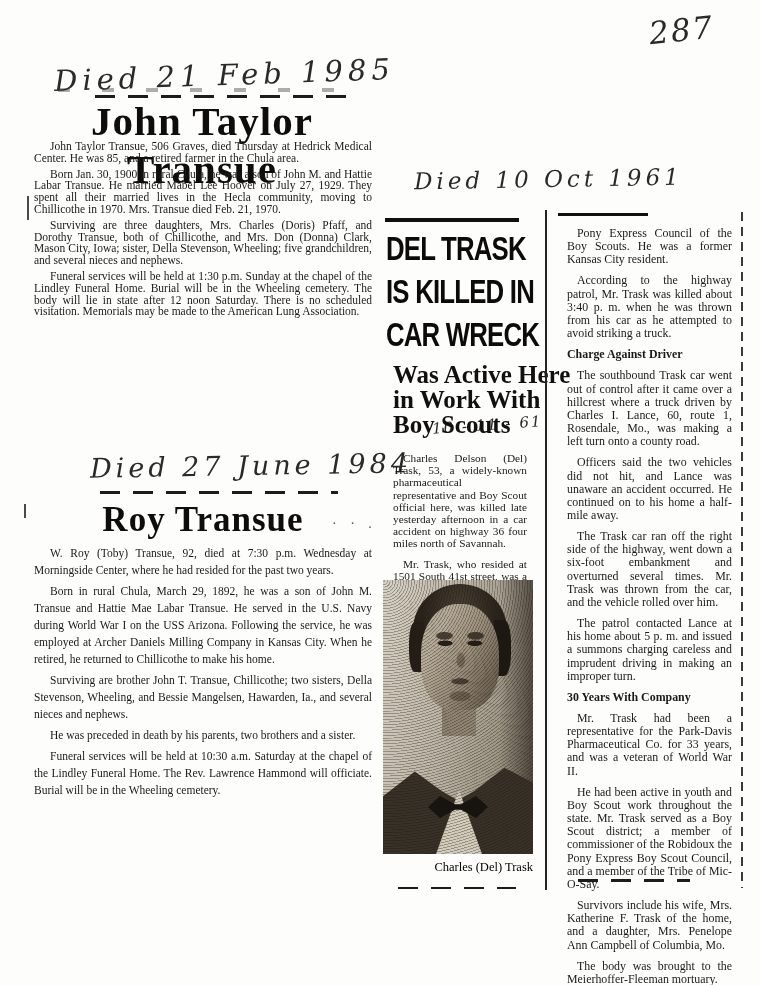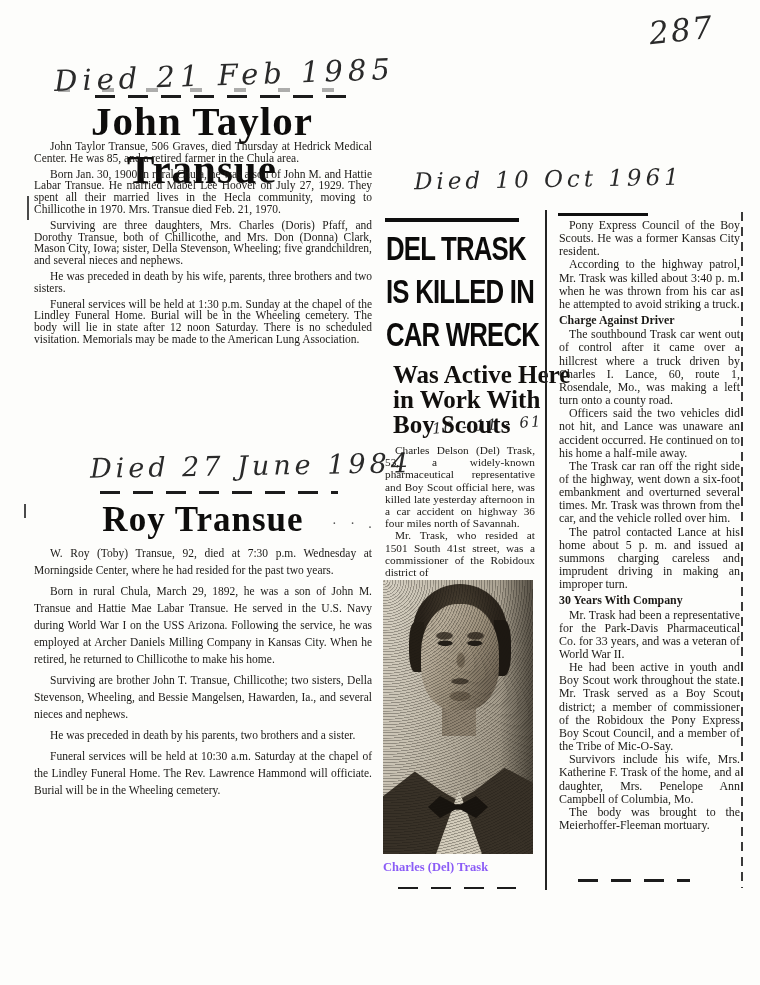--- a/index.html
+++ b/index.html
@@ -22,21 +22,21 @@
   .dash-line { position:absolute; height:3px;
     background:repeating-linear-gradient(90deg,#1c1c1c 0 20px, transparent 20px 33px); }
   .solid-bar { position:absolute; background:#0f0f0f; }
   .obit-title { position:absolute; text-align:center; font-weight:700;
     font-family:"Liberation Serif", serif; color:#0e0d0c; }
   .obit-body, .art-body {
     position:absolute; text-align:justify; color:#1b1916;
   }
   .obit-body { font-size:11.5px; line-height:11.8px; }
   .obit-body p { margin:4px; text-indent:16px; }
-  .art-body p { margin:0; text-indent:10px; }
+  .art-body p { margin:8px; text-indent:10px; }
   .tear { position:absolute; background:#4a4a4a; }
   .speck-row { position:absolute; height:4px; opacity:.55;
     background:repeating-linear-gradient(90deg, rgba(45,45,45,.7) 0 12px, transparent 12px 44px); }
   .roy-dots { position:absolute; color:#555; font-size:14px; letter-spacing:5px; }
   
   .art-headline {
     position:absolute; font-family:"Liberation Sans", sans-serif; font-weight:700;
     font-size:33px; line-height:43px; letter-spacing:-1px; color:#0c0b0a;
     white-space:pre-line; transform:scaleX(.78); transform-origin:left top;
   }
@@ -75,43 +75,42 @@
       radial-gradient(ellipse 11px 4px at 31% 37%, rgba(22,18,13,.9) 60%, transparent 75%),
       radial-gradient(ellipse 11px 4px at 69% 37%, rgba(22,18,13,.9) 60%, transparent 75%),
       radial-gradient(ellipse 13px 6px at 30% 30%, rgba(38,30,22,.75) 55%, transparent 72%),
       radial-gradient(ellipse 13px 6px at 70% 30%, rgba(38,30,22,.75) 55%, transparent 72%),
       radial-gradient(ellipse 7px 13px at 51% 53%, rgba(92,80,63,.6) 50%, transparent 68%),
       radial-gradient(ellipse 14px 5px at 50% 73%, rgba(42,34,25,.7) 55%, transparent 68%),
       radial-gradient(ellipse 17px 8px at 50% 87%, rgba(74,62,47,.5) 55%, transparent 68%),
       linear-gradient(115deg,#b6ab98 25%,#9a8e7a 55%,#6f6454 85%); }
   .ph-halftone { inset:0; opacity:.5;
     background-image:repeating-radial-gradient(circle at 1.2px 1.2px, rgba(26,23,18,.65) 0 .7px, transparent 1.1px 2.7px); }
-  .photo-caption { position:absolute; left:383px; top:860px; width:150px; text-align:left;
-    font-weight:700; font-size:12.5px; color:#8b5cf6; }
+  .photo-caption { position:absolute; left:383px; top:860px; width:150px; text-align:right;
+    font-weight:400; font-size:12.5px; color:#000000; }
 </style>
 </head>
 <body>
 
 <div id="scan-page">
 
   <div class="hw page-number">287</div>
   <div class="hw hw1">Died 21 Feb 1985</div>
   <div class="hw hw2">Died 27 June 1984</div>
   <div class="hw hw3">Died 10 Oct 1961</div>
   <div class="hw hw-inline">10 - 11 - 61</div>
 
   <div class="speck-row" style="left:58px; top:88px; width:300px;"></div>
   <div class="dash-line" style="left:95px; top:95px; width:256px;"></div>
   <div class="tear" style="left:27px; top:196px; width:2px; height:24px;"></div>
   <div class="obit-title" style="left:28px; top:97px; width:348px; font-size:41px; letter-spacing:1px;">John Taylor Transue</div>
   <div class="obit-body" style="left:30px; top:137px; width:346px;">
     <p>John Taylor Transue, 506 Graves, died Thursday at Hedrick Medical Center. He was 85, and a retired farmer in the Chula area.</p>
     <p>Born Jan. 30, 1900 in rural Chula, he was a son of John M. and Hattie Labar Transue. He married Mabel Lee Hoover on July 27, 1929. They spent all their married lives in the Hecla community, moving to Chillicothe in 1970. Mrs. Transue died Feb. 21, 1970.</p>
     <p>Surviving are three daughters, Mrs. Charles (Doris) Pfaff, and Dorothy Transue, both of Chillicothe, and Mrs. Don (Donna) Clark, Mason City, Iowa; sister, Della Stevenson, Wheeling; five grandchildren, and several nieces and nephews.</p>
-    <p>He was preceded in death by his wife, parents, three brothers and two sisters.</p>
     <p>Funeral services will be held at 1:30 p.m. Sunday at the chapel of the Lindley Funeral Home. Burial will be in the Wheeling cemetery. The body will lie in state after 12 noon Saturday. There is no scheduled visitation. Memorials may be made to the American Lung Association.</p>
   </div>
 
   <div class="dash-line" style="left:100px; top:491px; width:238px;"></div>
   <div class="tear" style="left:24px; top:504px; width:2px; height:14px;"></div>
   <div class="obit-title" style="left:28px; top:500px; width:350px; font-size:35px; letter-spacing:1px;">Roy Transue</div>
   <div class="roy-dots" style="left:332px; top:516px;">· · .</div>
   <div class="obit-body" style="left:30px; top:541px; width:346px; line-height:17px;">
     <p>W. Roy (Toby) Transue, 92, died at 7:30 p.m. Wednesday at Morningside Center, where he had resided for the past two years.</p>
     <p>Born in rural Chula, March 29, 1892, he was a son of John M. Transue and Hattie Mae Labar Transue. He served in the U.S. Navy during World War I on the USS Arizona. Following the service, he was employed at Archer Daniels Milling Company in Kansas City. When he retired, he returned to Chillicothe to make his home.</p>

